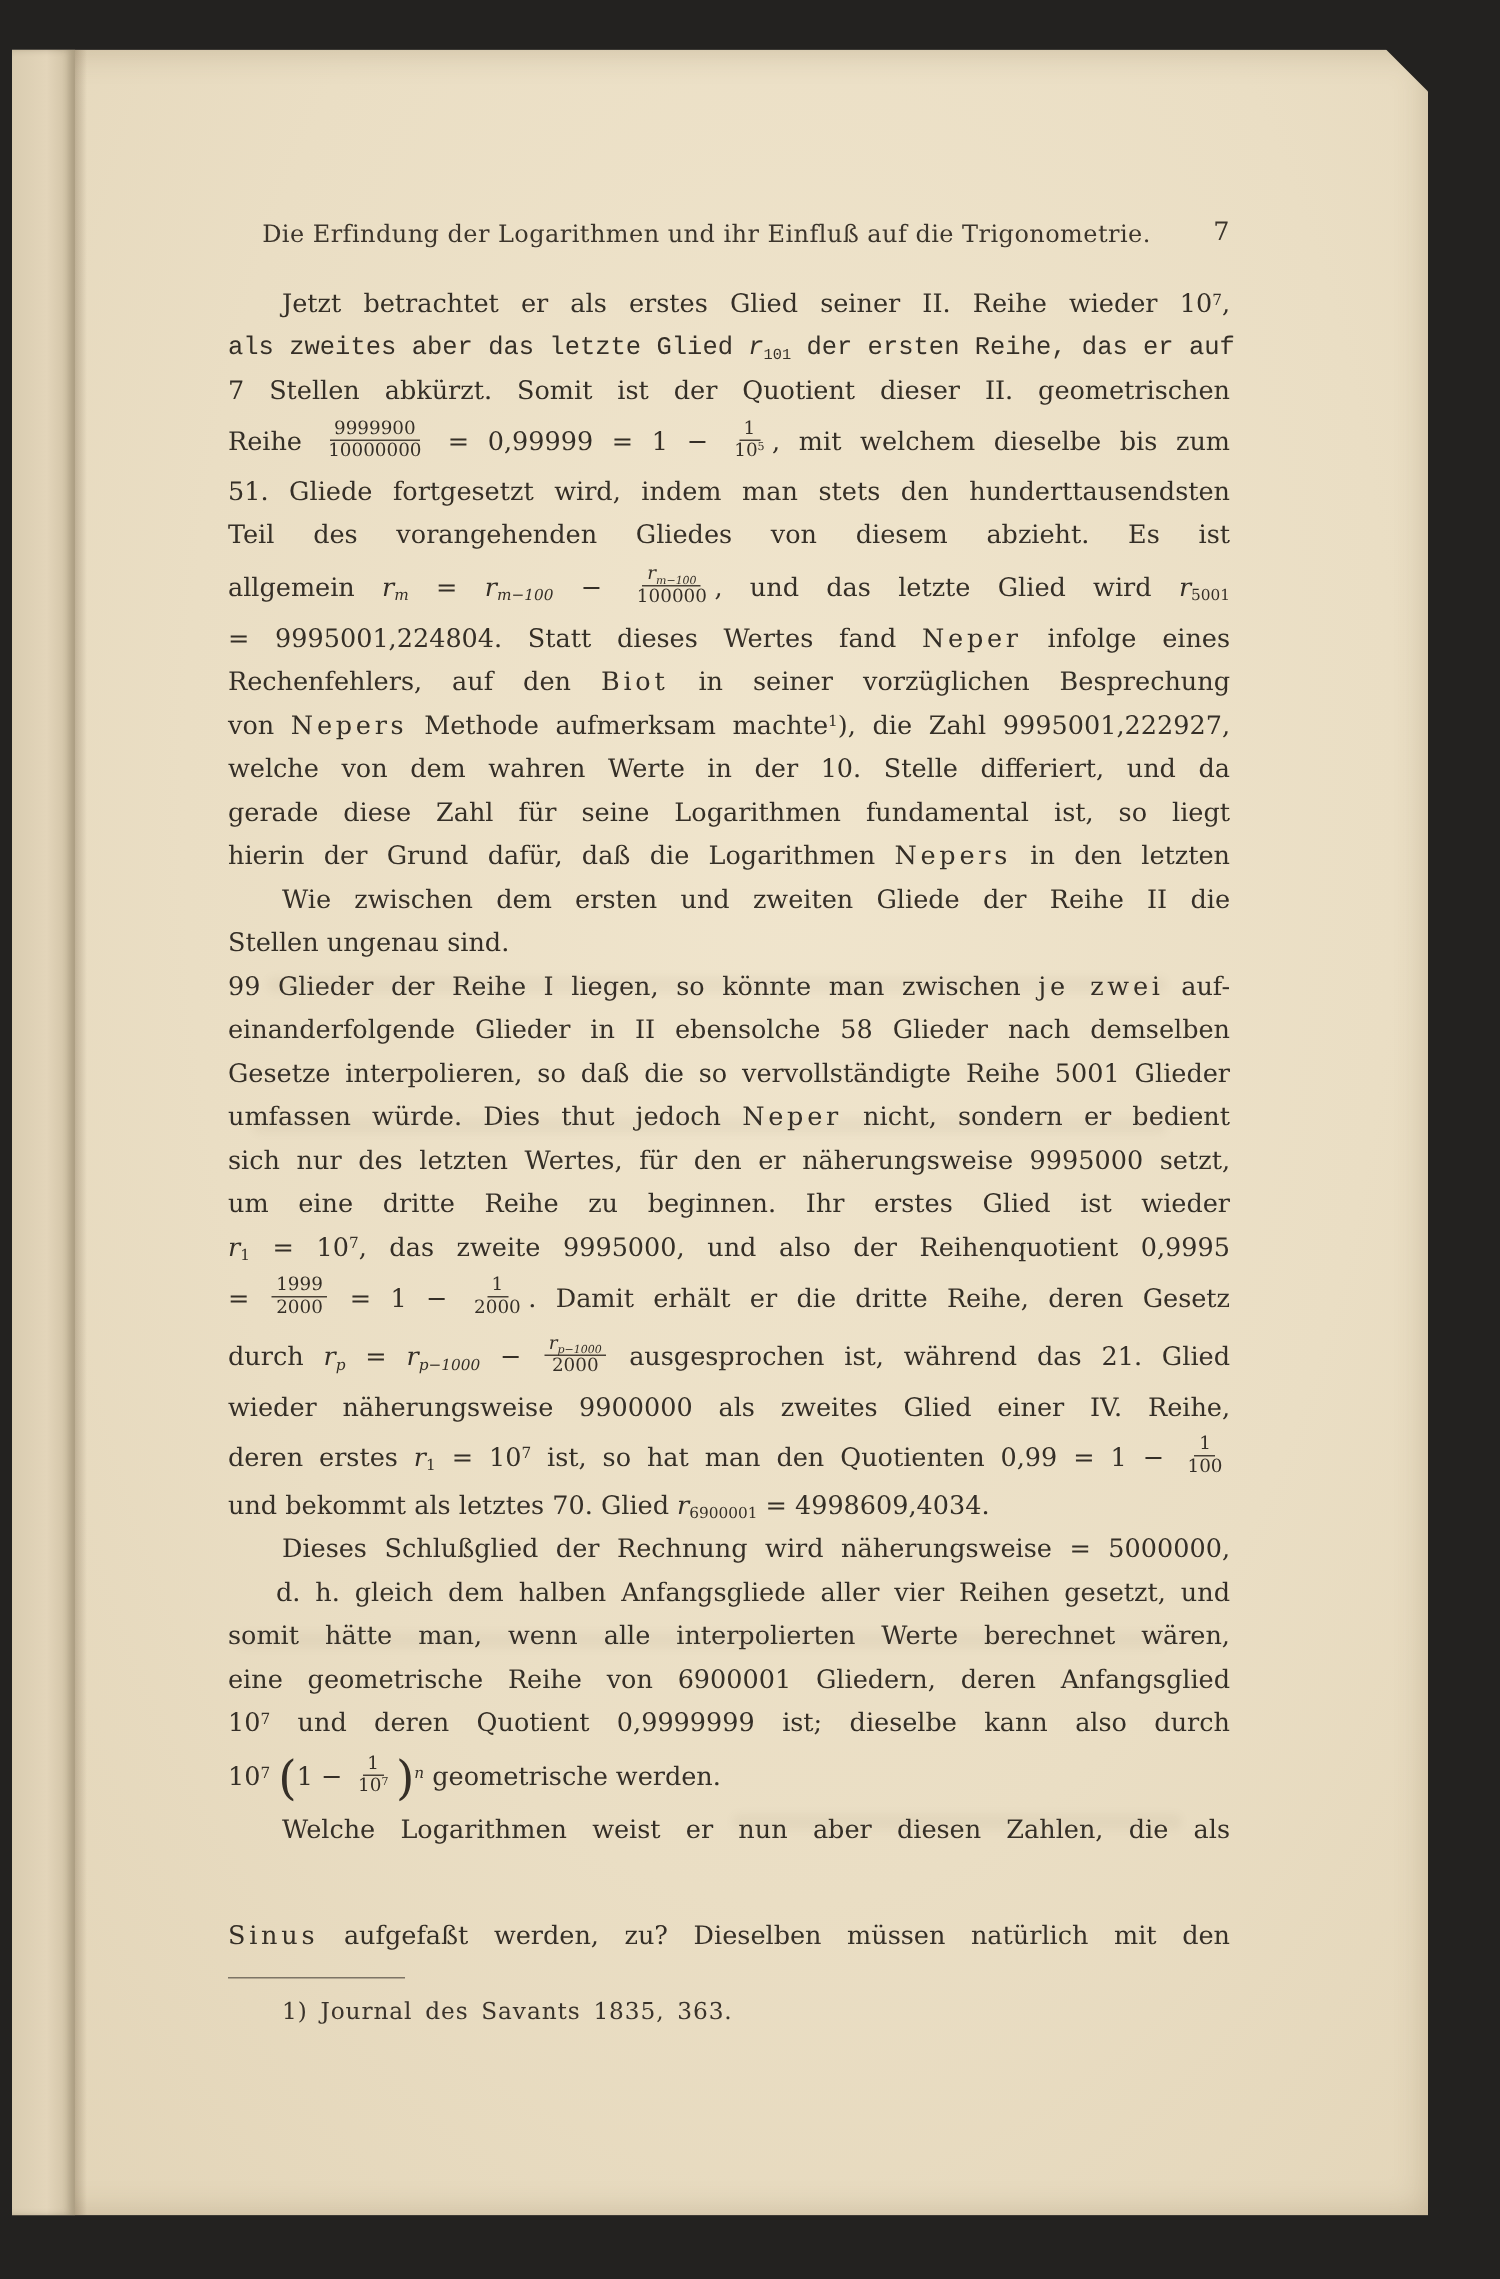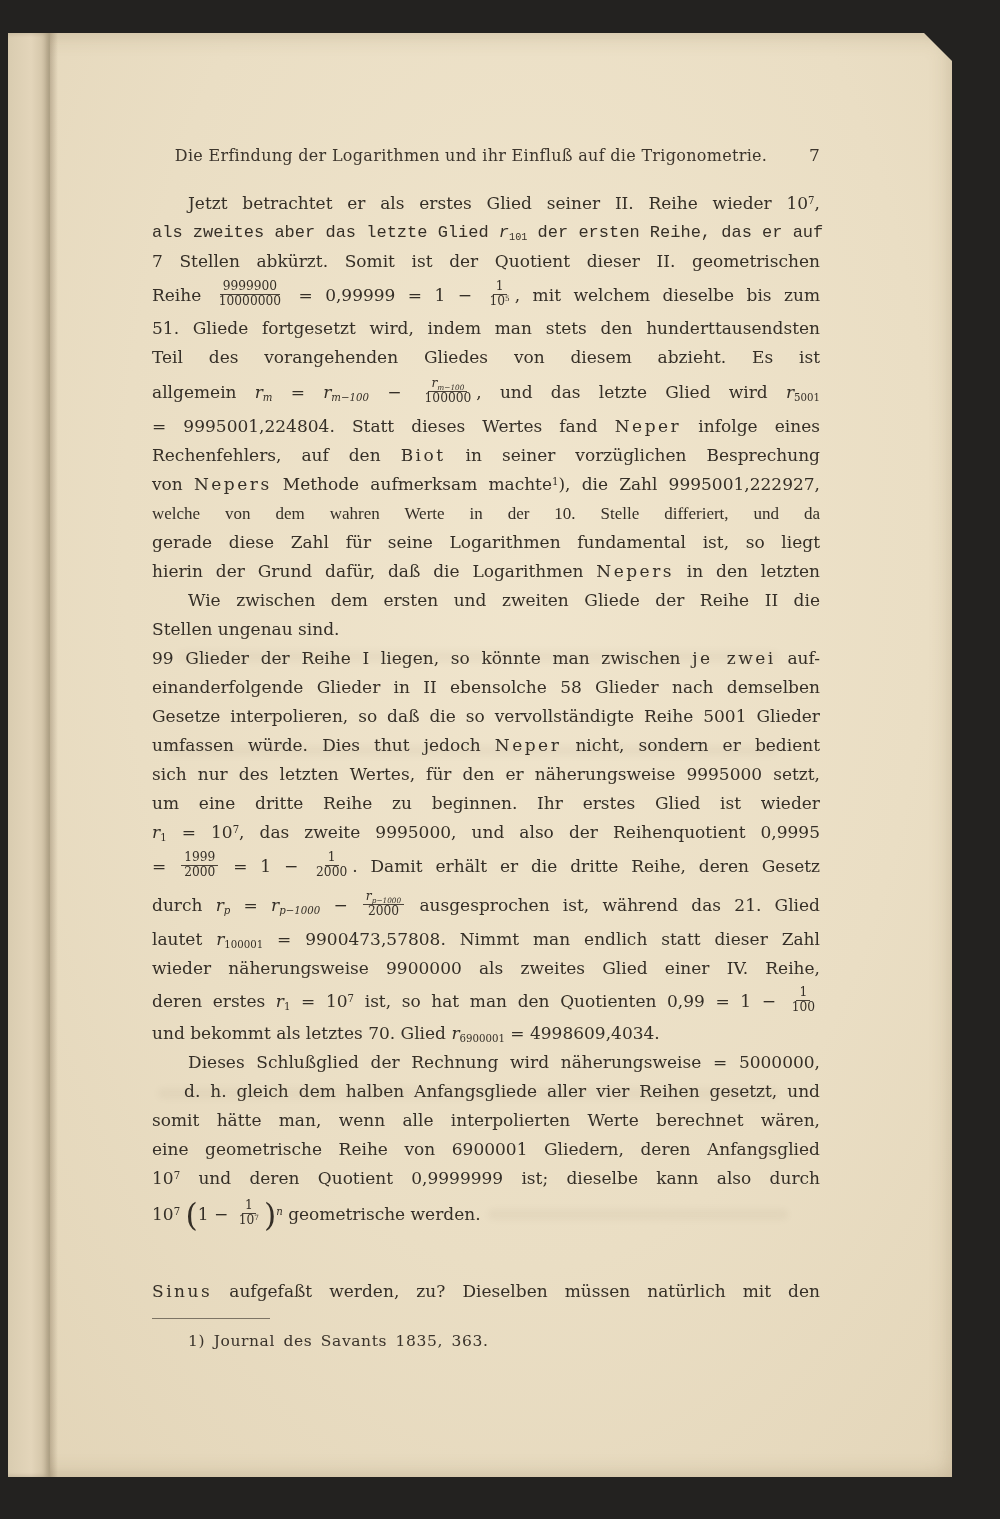--- a/index.html
+++ b/index.html
@@ -98,21 +98,21 @@
           </span><span class="t">,  mit welchem dieselbe bis zum</span></div>
         <div class="line" style="height: 29px; line-height: 29px;"><span class="t">51. Gliede fortgesetzt wird, indem man stets den hunderttausendsten</span></div>
         <div class="line" style="height: 29px; line-height: 29px;"><span class="t">Teil des vorangehenden Gliedes von diesem abzieht.  Es ist</span></div>
         <div class="line" style="height: 40px; line-height: 40px;"><span class="t">allgemein </span><span class="i">r</span><sub class="subi">m</sub><span class="t"> = </span><span class="i">r</span><sub class="subi">m−100</sub><span class="t"> − </span><span class="frac">
             <span class="num"><span class="i">r</span><sub class="subi">m−100</sub></span>
             <span class="den"><span class="t">100000</span></span>
           </span><span class="t">,  und das letzte Glied wird </span><span class="i">r</span><sub class="sub">5001</sub></div>
         <div class="line" style="height: 29px; line-height: 29px;"><span class="t">= 9995001,224804.  Statt dieses Wertes fand </span><span class="g">Neper</span><span class="t"> infolge eines</span></div>
         <div class="line" style="height: 29px; line-height: 29px;"><span class="t">Rechenfehlers, auf den </span><span class="g">Biot</span><span class="t"> in seiner vorzüglichen Besprechung</span></div>
         <div class="line" style="height: 29px; line-height: 29px;"><span class="t">von </span><span class="g">Nepers</span><span class="t"> Methode aufmerksam machte</span><sup class="sup">1</sup><span class="t">), die Zahl 9995001,222927,</span></div>
-        <div class="line" style="height: 29px; line-height: 29px; font-family: Liberation Serif, serif;"><span class="t">welche von dem wahren Werte in der 10. Stelle differiert, und da</span></div>
+        <div class="line" style="height: 29px; line-height: 29px;"><span class="t">welche von dem wahren Werte in der 10. Stelle differiert, und da</span></div>
         <div class="line" style="height: 29px; line-height: 29px;"><span class="t">gerade diese Zahl für seine Logarithmen fundamental ist, so liegt</span></div>
         <div class="line" style="height: 29px; line-height: 29px;"><span class="t">hierin der Grund dafür, daß die Logarithmen </span><span class="g">Nepers</span><span class="t"> in den letzten</span></div>
         <div class="line ind" style="height: 29px; line-height: 29px;"><span class="t">Wie zwischen dem ersten und zweiten Gliede der Reihe II die</span></div>
         <div class="line noj" style="height: 29px; line-height: 29px;"><span class="t">Stellen ungenau sind.</span></div>
         <div class="line" style="height: 29px; line-height: 29px;"><span class="t">99 Glieder der Reihe I liegen, so könnte man zwischen </span><span class="g">je zwei</span><span class="t"> auf-</span></div>
         <div class="line" style="height: 29px; line-height: 29px;"><span class="t">einanderfolgende Glieder in II ebensolche 58 Glieder nach demselben</span></div>
         <div class="line" style="height: 29px; line-height: 29px;"><span class="t">Gesetze interpolieren, so daß die so vervollständigte Reihe 5001 Glieder</span></div>
         <div class="line" style="height: 29px; line-height: 29px;"><span class="t">umfassen würde.  Dies thut jedoch </span><span class="g">Neper</span><span class="t"> nicht, sondern er bedient</span></div>
         <div class="line" style="height: 29px; line-height: 29px;"><span class="t">sich nur des letzten Wertes, für den er näherungsweise 9995000 setzt,</span></div>
         <div class="line" style="height: 29px; line-height: 29px;"><span class="t">um eine dritte Reihe zu beginnen.  Ihr erstes Glied ist wieder</span></div>
@@ -121,36 +121,36 @@
             <span class="num"><span class="t">1999</span></span>
             <span class="den"><span class="t">2000</span></span>
           </span><span class="t"> = 1 − </span><span class="frac">
             <span class="num"><span class="t">1</span></span>
             <span class="den"><span class="t">2000</span></span>
           </span><span class="t">.  Damit erhält er die dritte Reihe, deren Gesetz</span></div>
         <div class="line" style="height: 40px; line-height: 40px;"><span class="t">durch </span><span class="i">r</span><sub class="subi">p</sub><span class="t"> = </span><span class="i">r</span><sub class="subi">p−1000</sub><span class="t"> − </span><span class="frac">
             <span class="num"><span class="i">r</span><sub class="subi">p−1000</sub></span>
             <span class="den"><span class="t">2000</span></span>
           </span><span class="t"> ausgesprochen ist, während das 21. Glied</span></div>
-        <div class="line" style="height: 29px; line-height: 29px;"><span class="t">lautet </span><span class="i">r</span><sub class="sub">100001</sub><span class="t"> = 9900473,57808.  Nimmt man endlich statt dieser Zahl</span></div>
         <div class="line" style="height: 29px; line-height: 29px;"><span class="t">wieder näherungsweise 9900000 als zweites Glied einer IV. Reihe,</span></div>
         <div class="line" style="height: 36px; line-height: 36px;"><span class="t">deren erstes </span><span class="i">r</span><sub class="sub">1</sub><span class="t"> = 10</span><sup class="sup">7</sup><span class="t"> ist, so hat man den Quotienten 0,99 = 1 − </span><span class="frac">
             <span class="num"><span class="t">1</span></span>
             <span class="den"><span class="t">100</span></span>
           </span></div>
         <div class="line noj" style="height: 29px; line-height: 29px;"><span class="t">und bekommt als letztes 70. Glied </span><span class="i">r</span><sub class="sub">6900001</sub><span class="t"> = 4998609,4034.</span></div>
         <div class="line ind" style="height: 29px; line-height: 29px;"><span class="t">Dieses Schlußglied der Rechnung wird näherungsweise = 5000000,</span></div>
         <div class="line" style="height: 29px; line-height: 29px; margin-left: 32px;"><span class="t">d. h. gleich dem halben Anfangsgliede aller vier Reihen gesetzt, und</span></div>
         <div class="line" style="height: 29px; line-height: 29px;"><span class="t">somit hätte man, wenn alle interpolierten Werte berechnet wären,</span></div>
         <div class="line" style="height: 29px; line-height: 29px;"><span class="t">eine geometrische Reihe von 6900001 Gliedern, deren Anfangsglied</span></div>
         <div class="line" style="height: 29px; line-height: 29px;"><span class="t">10</span><sup class="sup">7</sup><span class="t"> und deren Quotient 0,9999999 ist; dieselbe kann also durch</span></div>
         <div class="line noj" style="height: 42px; line-height: 42px;"><span class="t">10</span><sup class="sup">7</sup><span class="t"> </span><span class="bp">(</span><span class="t">1 − </span><span class="frac">
             <span class="num"><span class="t">1</span></span>
             <span class="den"><span class="t">10</span><sup class="sup">7</sup></span>
           </span><span class="bp">)</span><sup class="supi">n</sup><span class="t">  geometrische werden.</span></div>
+        <div class="line ind" style="height: 29px; line-height: 29px;"><span class="t">Welche Logarithmen weist er nun aber diesen Zahlen, die als</span></div>
         <div class="line" style="height: 29px; line-height: 29px; margin-top: 42px;"><span class="g">Sinus</span><span class="t"> aufgefaßt werden, zu?  Dieselben müssen natürlich mit den</span></div>
       </div>
     <div class="footnote">
       <div class="footnote-rule"></div>
       <div class="footnote-text">1) Journal des Savants 1835, 363.</div>
     </div>
   </div>
 </div>
 
 </body></html>

